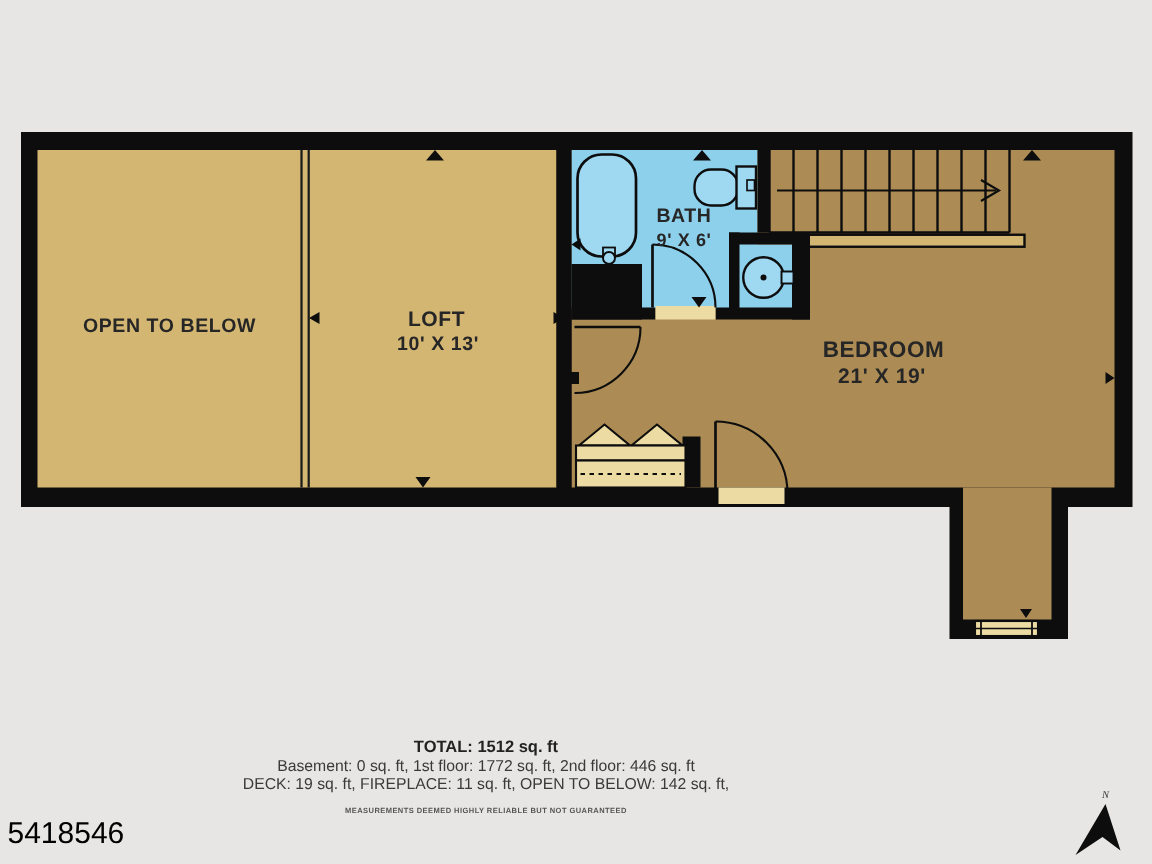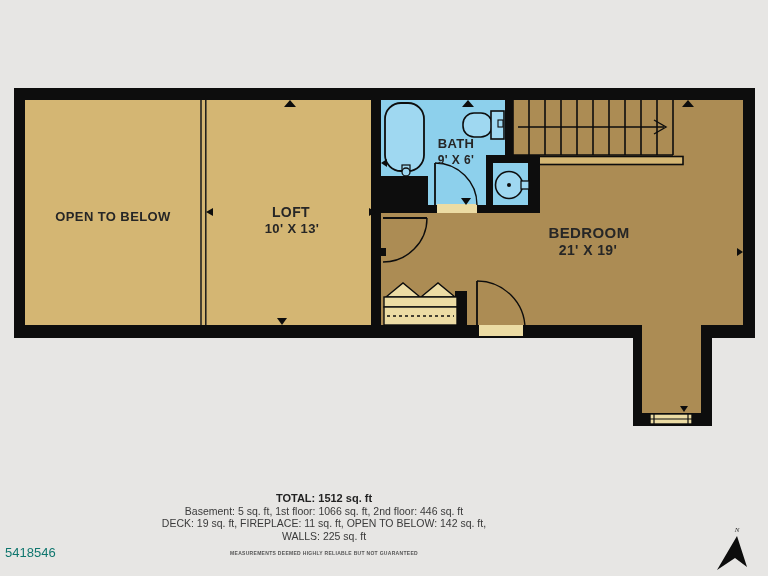--- a/index.html
+++ b/index.html
@@ -15,21 +15,21 @@
   }
   .footer{
     position:absolute;left:0;top:492px;width:648px;
     text-align:center;color:#3a3a3a;line-height:12.5px;font-size:10.5px;
   }
   .footer .total{font-weight:bold;color:#222;font-size:11px;}
   .footer .disclaimer{
     font-size:5px;letter-spacing:.3px;color:#555;margin-top:5px;font-weight:bold;
   }
   .listing-id{
-    position:absolute;left:5px;top:545px;font-size:13px;color:#0f766e;
+    position:absolute;left:5px;top:545px;font-size:20px;color:#000000;
   }
   .compass{position:absolute;left:710px;top:520px;}
 </style>
 </head>
 <body>
 
 <svg class="plan-svg" width="768" height="576" viewBox="0 0 768 576">
 
   <rect x="14" y="88" width="741" height="250" fill="#0d0d0d"></rect>
   <rect x="633" y="325" width="79" height="101" fill="#0d0d0d"></rect>
@@ -140,23 +140,22 @@
   <text class="room-label" x="291" y="217" font-size="14" text-anchor="middle">LOFT</text>
   <text class="room-label" x="292" y="233" font-size="13" text-anchor="middle">10' X 13'</text>
   <text class="room-label" x="456" y="148" font-size="13" text-anchor="middle">BATH</text>
   <text class="room-label" x="456" y="164" font-size="12" text-anchor="middle">9' X 6'</text>
   <text class="room-label" x="589" y="238" font-size="15" text-anchor="middle">BEDROOM</text>
   <text class="room-label" x="588" y="255" font-size="14" text-anchor="middle">21' X 19'</text>
 </svg>
 
 <div class="footer">
   <div class="total">TOTAL: 1512 sq. ft</div>
-  <div>Basement: 5 sq. ft, 1st floor: 1066 sq. ft, 2nd floor: 446 sq. ft</div>
+  <div>Basement: 0 sq. ft, 1st floor: 1772 sq. ft, 2nd floor: 446 sq. ft</div>
   <div>DECK: 19 sq. ft, FIREPLACE: 11 sq. ft, OPEN TO BELOW: 142 sq. ft,</div>
-  <div>WALLS: 225 sq. ft</div>
   <div class="disclaimer">MEASUREMENTS DEEMED HIGHLY RELIABLE BUT NOT GUARANTEED</div>
 </div>
 
 <div class="listing-id">5418546</div>
 
 <svg class="compass" width="50" height="54" viewBox="0 0 50 54">
   <text x="27" y="12" font-size="7" text-anchor="middle" fill="#333" font-family="Liberation Serif, serif" font-style="italic">N</text>
   <polygon points="27,16 37,47 25,38 7,50" fill="#0d0d0d"></polygon>
 </svg>
 

